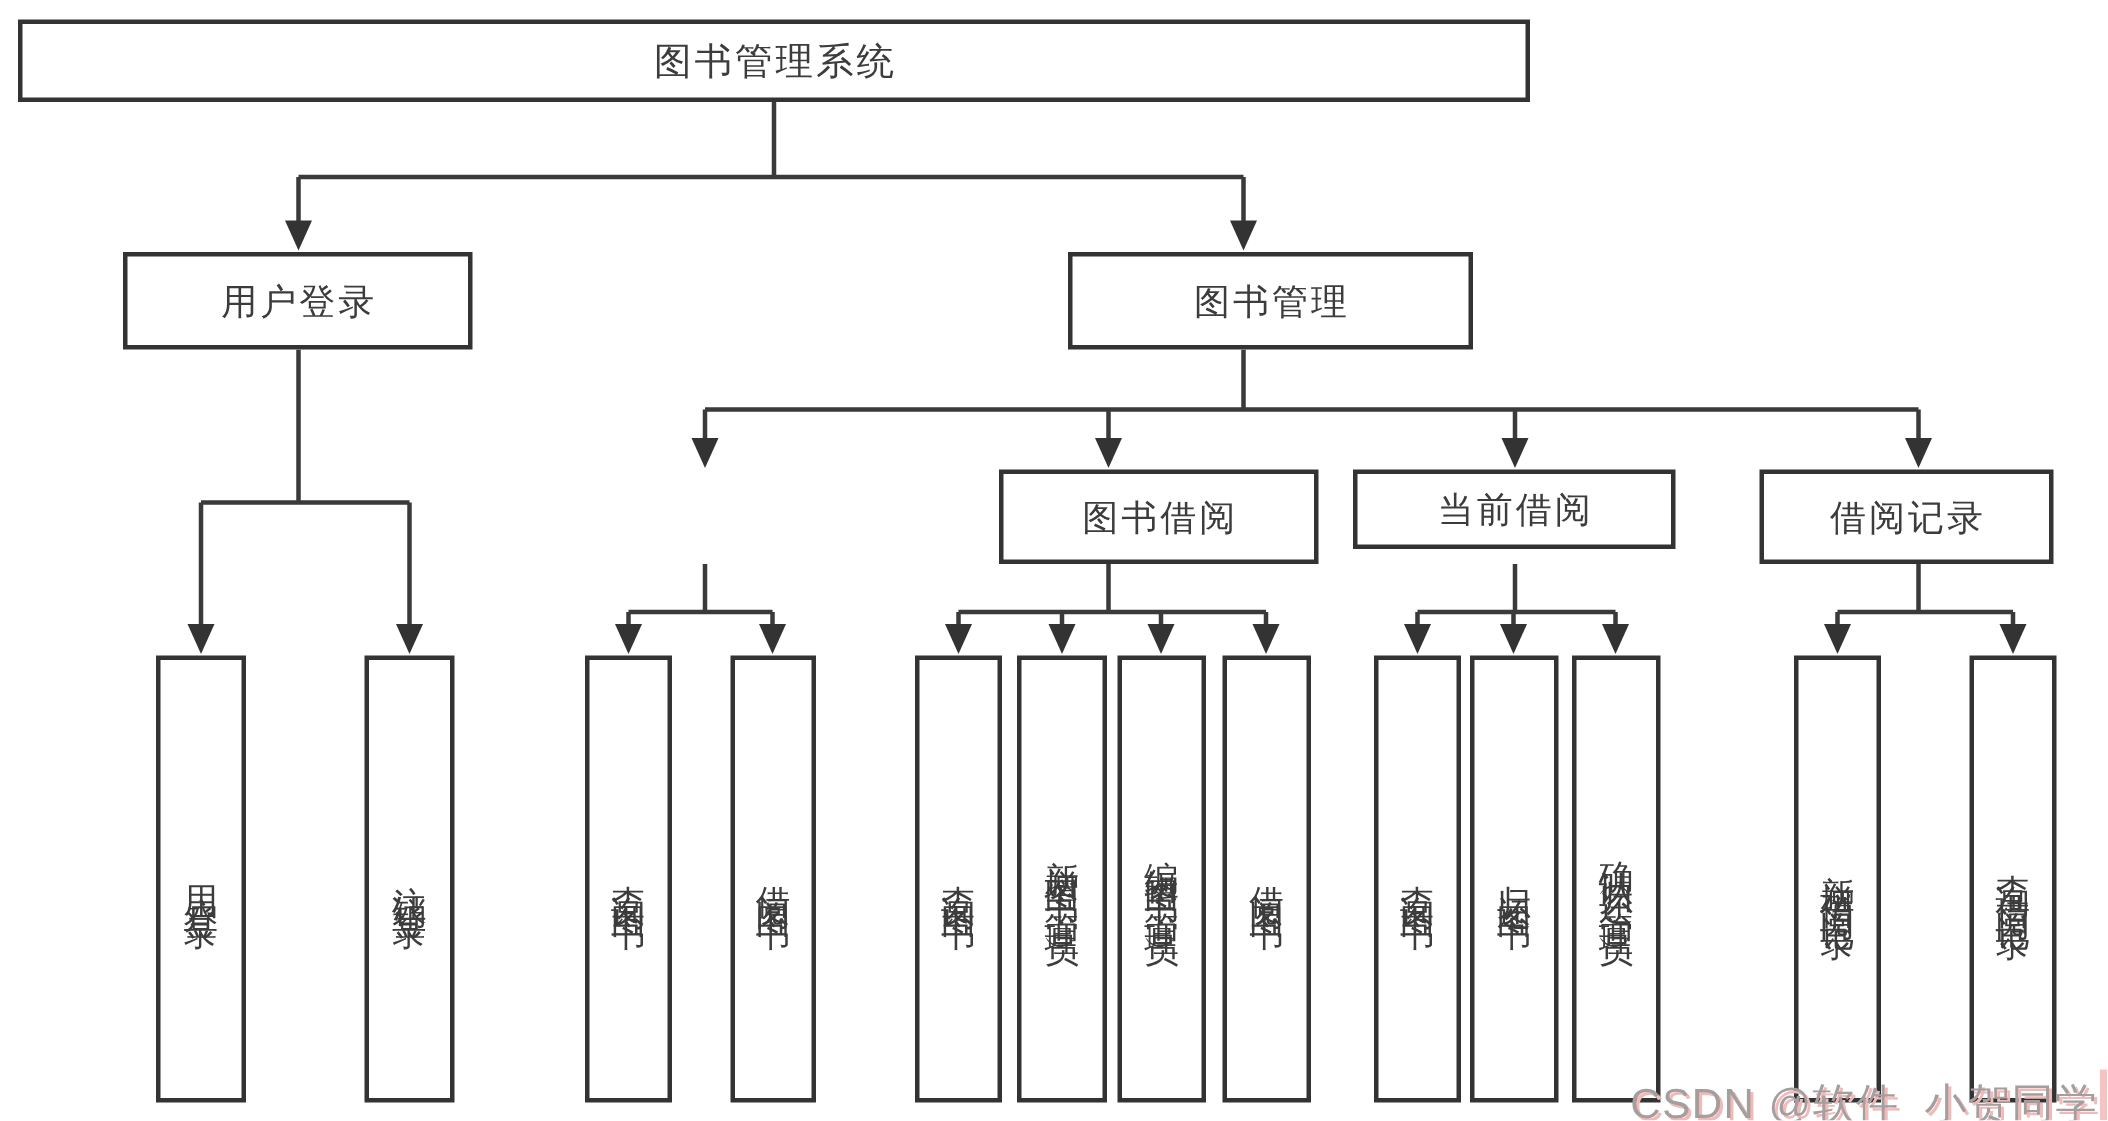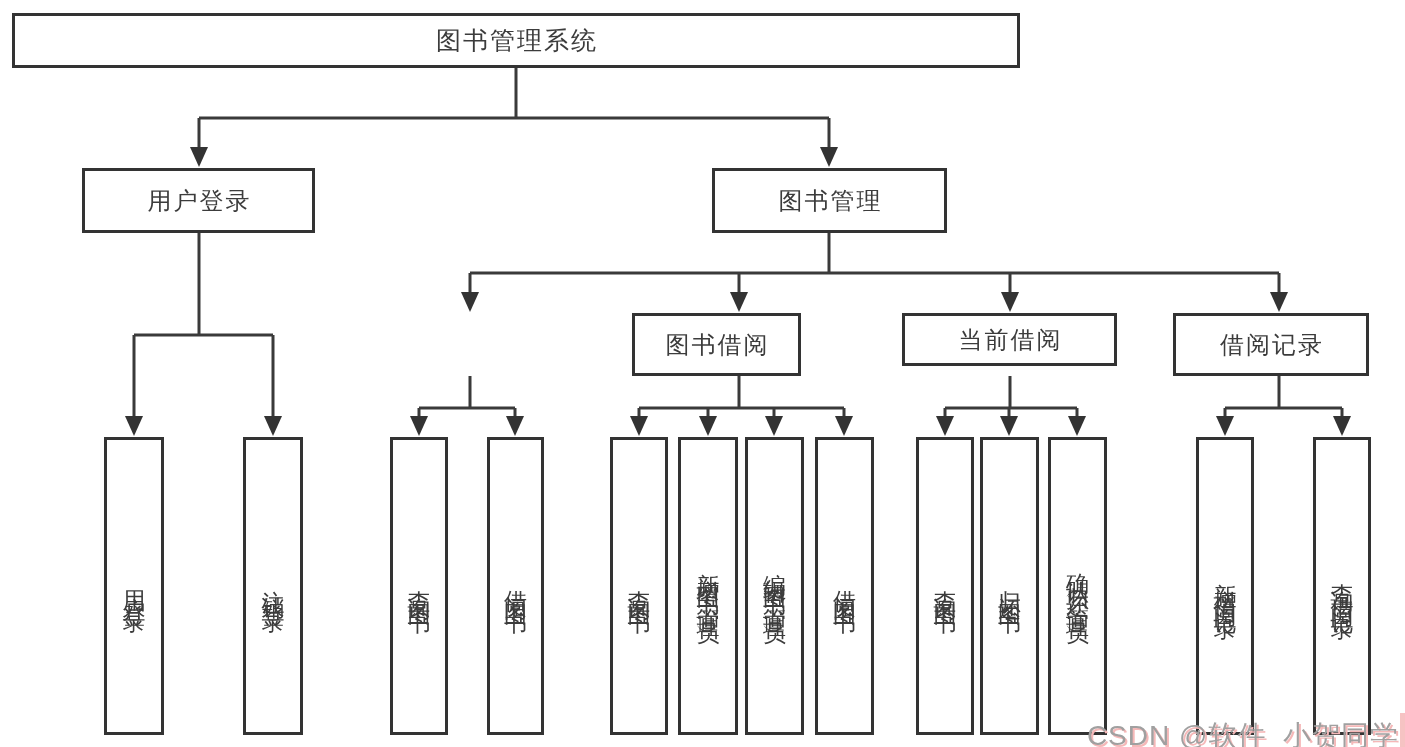--- a/index.html
+++ b/index.html
@@ -98,25 +98,25 @@
     </g>
   </svg>
 
   <div class="box hbox root-box" style="left:12px;top:13px;width:1008px;height:55px">
     <span>图书管理系统</span>
   </div>
 
   <div class="box hbox" style="left:82px;top:168px;width:233px;height:65px">
     <span>用户登录</span>
   </div>
-  <div class="box hbox" style="left:712px;top:168px;width:235px;height:65px">
+  <div class="box hbox" style="left:712px;top:168px;width:270px;height:65px">
     <span>图书管理</span>
   </div>
 
-  <div class="box hbox" style="left:632px;top:313px;width:169px;height:63px">
+  <div class="box hbox" style="left:666px;top:313px;width:213px;height:63px">
     <span>图书借阅</span>
   </div>
   <div class="box hbox" style="left:902px;top:313px;width:215px;height:53px">
     <span>当前借阅</span>
   </div>
   <div class="box hbox" style="left:1173px;top:313px;width:196px;height:63px">
     <span>借阅记录</span>
   </div>
 
   <div class="box vbox" style="left:104px;top:437px;width:60px;height:298px">

